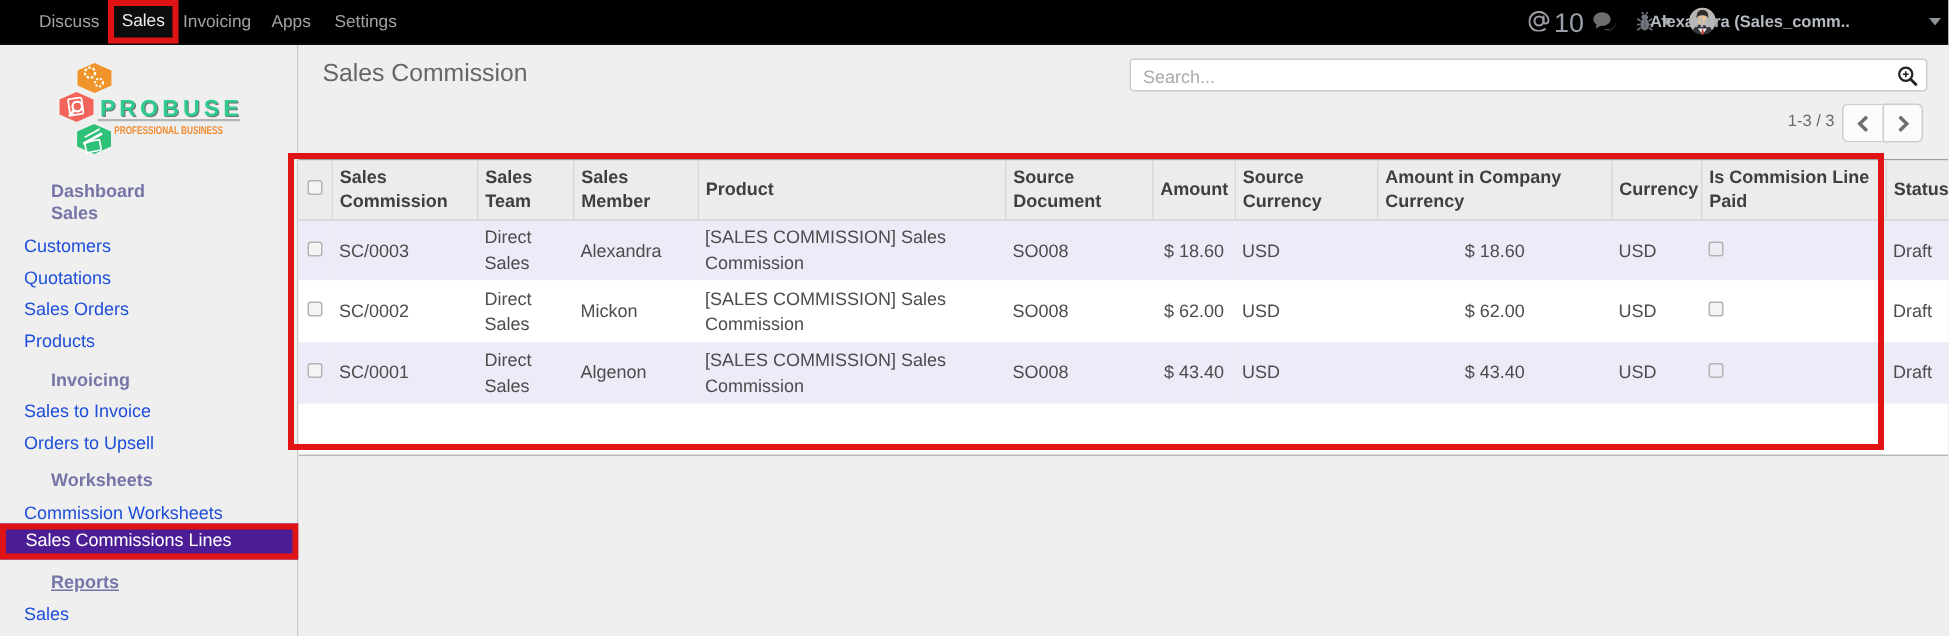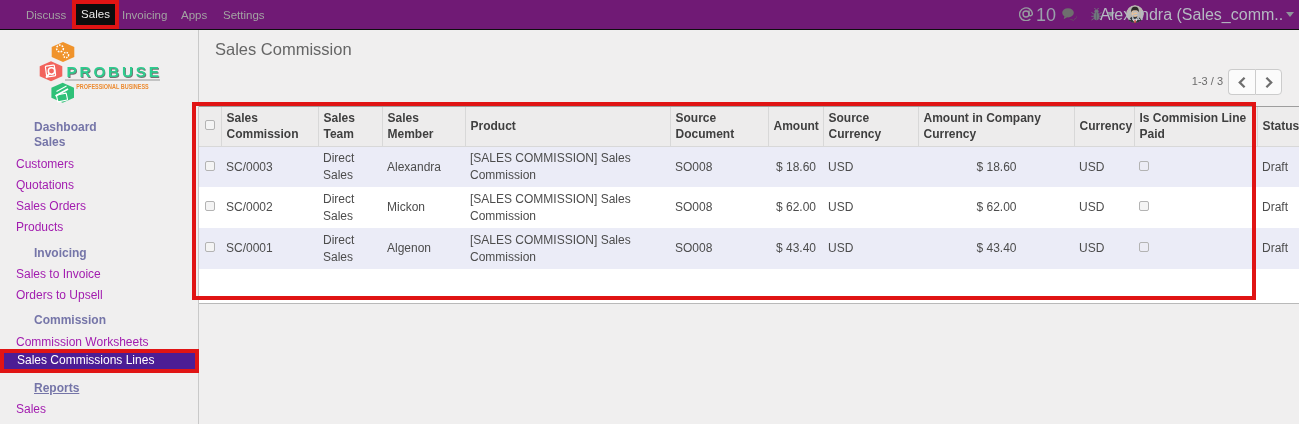--- a/index.html
+++ b/index.html
@@ -1,28 +1,28 @@
 <!DOCTYPE html>
 <html><head>
 <meta charset="utf-8">
 <style>
 * { margin:0; padding:0; box-sizing:border-box; }
 html,body { width:1299px; height:424px; overflow:hidden; }
 body { font-family:"Liberation Sans", sans-serif; position:relative; background:#f0efef; }
 
 
-.topbar { position:absolute; left:0; top:0; width:1299px; height:30px; background:#701a75; border-bottom:1px solid #0e0e0e; font-size:11.5px; }
+.topbar { position:absolute; left:0; top:0; width:1299px; height:30px; background:#000000; border-bottom:1px solid #0e0e0e; font-size:11.5px; }
 .mi { position:absolute; top:0; height:30px; line-height:30px; color:#a3a3a3; }
 svg.mi { height:auto; }
 .mi-sales { position:absolute; left:72px; top:0; width:47px; height:29px; border:4px solid #e01414; background:#0d0d0d; color:#ececec; text-align:center; line-height:21px; font-size:11.5px; }
 
 
 .sidebar { position:absolute; left:0; top:30px; width:199px; height:394px; background:#f0efef; border-right:1px solid #c9c9c9; font-size:12px; }
 .sn-h { position:absolute; left:7px; color:#7575a8; font-weight:bold; line-height:15px;margin-left:27px; }
-.sn-i { position:absolute; left:16px; color:#a21caf; line-height:15px; }
+.sn-i { position:absolute; left:16px; color:#1d4ed8; line-height:15px; }
 .sn-active { position:absolute; left:0; top:319px; width:199px; height:24px; border:4px solid #e01414; background:#4c1d95; }
 .sn-active span { position:absolute; left:13px; top:0; line-height:15px; color:#fff; font-size:12px; white-space:nowrap; }
 
 
 .content { position:absolute; left:199px; top:30px; width:1100px; height:394px; background:#f0efef; overflow:hidden; }
 .title { position:absolute; left:16px; top:10px; font-size:16.5px; line-height:19px; color:#666; }
 .searchbox { position:absolute; left:554px; top:9px; width:532px; height:22px; background:#fff; border:1px solid #ccc; border-radius:3px; }
 .searchbox .ph { position:absolute; left:8px; top:4px; font-size:12px; color:#aaa; }
 .searchbox svg { position:absolute; right:4px; top:3px; }
 .pagecnt { position:absolute; left:974px; top:45px; width:50px; text-align:right; font-size:11px; color:#6b6b6b; }
@@ -83,21 +83,21 @@
       </defs>
     <g clip-path="url(#avc)">
       <circle cx="9" cy="9" r="9" fill="#b9b5b1"></circle>
       <path d="M2 18 a7 7 0 0 1 14 0 z" fill="#33373c"></path>
       <path d="M6 14 h6 l-3 4 z" fill="#f2f0ec"></path>
       <path d="M8.6 14.5 h0.9 l0.4 3.5 h-1.6 z" fill="#c62828"></path>
       <circle cx="9" cy="8.6" r="3.3" fill="#eac297"></circle>
       <path d="M5.2 7.6 c-0.4 -4.2 1.1 -5.9 3.8 -5.9 c2.7 0 4.2 1.7 3.8 5.9 c-0.5 -1.8 -1.2 -2.4 -3.8 -2.4 c-2.6 0 -3.3 0.6 -3.8 2.4 z" fill="#2e2b28"></path>
     </g>
   </svg>
-  <span class="mi" style="left:1100px; color:#b5bac2; font-size:16px;">Alexandra (Sales_comm.. </span>
+  <span class="mi" style="left:1100px; color:#b5bac2; font-size:11px;font-weight:bold;">Alexandra (Sales_comm.. </span>
   <svg class="mi" style="left:1286px; top:12px;" width="8" height="5" viewBox="0 0 8 5">
       <path d="M0 0 h8 l-4 5 z" fill="#8f949b"></path>
     </svg>
 </div>
 
 <div class="sidebar">
   <svg class="logo" width="130" height="72" viewBox="0 0 130 72">
     <polygon points="25,4 36.3,9 36.3,19 25,24 13.7,19 13.7,9" fill="#f0932b"></polygon>
     <polygon points="13,23.3 24.3,28.3 24.3,38.3 13,43.3 1.7,38.3 1.7,28.3" fill="#f2635c"></polygon>
     <polygon points="24.7,44.7 36,49.7 36,59.7 24.7,64.7 13.4,59.7 13.4,49.7" fill="#2fc178"></polygon>
@@ -117,31 +117,39 @@
 
   <span class="sn-h" style="top:90px;">Dashboard</span>
   <span class="sn-h" style="top:105px;">Sales</span>
   <span class="sn-i" style="top:127px;">Customers</span>
   <span class="sn-i" style="top:148px;">Quotations</span>
   <span class="sn-i" style="top:169px;">Sales Orders</span>
   <span class="sn-i" style="top:190px;">Products</span>
   <span class="sn-h" style="top:216px;">Invoicing</span>
   <span class="sn-i" style="top:237px;">Sales to Invoice</span>
   <span class="sn-i" style="top:258px;">Orders to Upsell</span>
-  <span class="sn-h" style="top:283px;">Commission</span>
+  <span class="sn-h" style="top:283px;">Worksheets</span>
   <span class="sn-i" style="top:305px;">Commission Worksheets</span>
   <div class="sn-active">
       <span>Sales Commissions Lines</span>
     </div>
   <span class="sn-h" style="top:351px;text-decoration:underline;">Reports</span>
   <span class="sn-i" style="top:372px;">Sales</span>
 </div>
 
 <div class="content">
   <div class="title">Sales Commission</div>
+  <div class="searchbox">
+    <span class="ph">Search...</span>
+    <svg width="16" height="16" viewBox="0 0 16 16">
+      <circle cx="6.5" cy="6.5" r="4.4" fill="none" stroke="#222" stroke-width="1.5"></circle>
+      <path d="M4.5 6.5 h4 M6.5 4.5 v4" stroke="#222" stroke-width="1.1"></path>
+      <path d="M9.8 9.8 l4 4" stroke="#222" stroke-width="1.9"></path>
+    </svg>
+  </div>
   <div class="pagecnt">1-3 / 3</div>
   <div class="pgbtn pb-l"><svg style="margin-top:7px;" width="8" height="11" viewBox="0 0 8 11">
         <path d="M6.6 0.8 L1.8 5.5 L6.6 10.2" fill="none" stroke="#6e6e6e" stroke-width="2.3"></path>
       </svg></div>
   <div class="pgbtn pb-r"><svg style="margin-top:7px;" width="8" height="11" viewBox="0 0 8 11">
         <path d="M1.4 0.8 L6.2 5.5 L1.4 10.2" fill="none" stroke="#6e6e6e" stroke-width="2.3"></path>
       </svg></div>
 
   <div class="whitezone">
     <table class="list">

